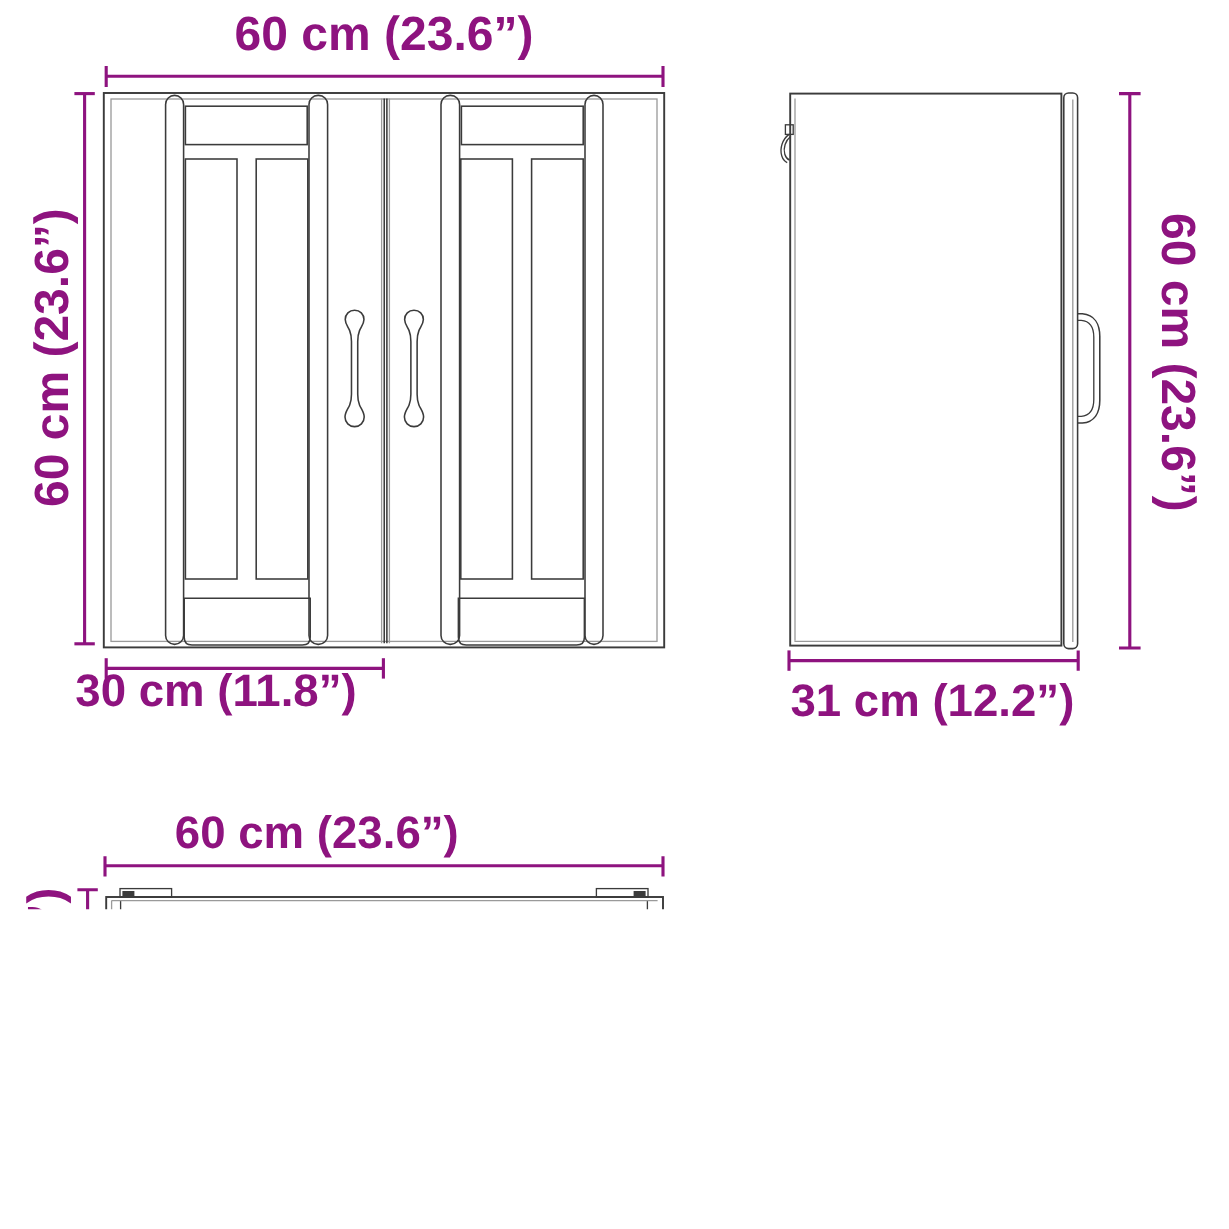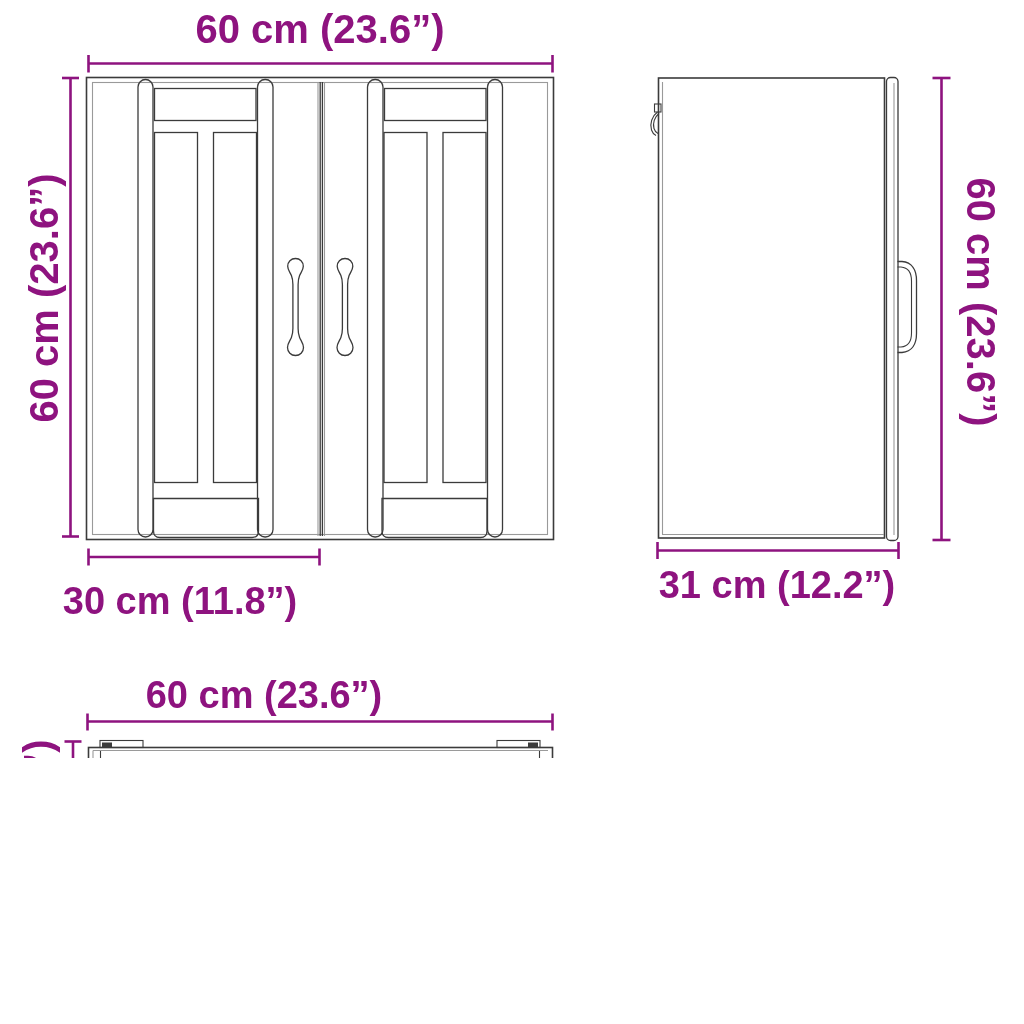--- a/index.html
+++ b/index.html
@@ -157,21 +157,21 @@
         <line x1="64.5" y1="741.5" x2="81.5" y2="741.5"></line>
         <line x1="64.5" y1="986.5" x2="81.5" y2="986.5"></line>
       </g>
     </g>
   </svg>
 
   <div class="dim-label" style="left:170px;top:8px;width:300px;">60 cm (23.6”)</div>
 
   <div class="dim-label rot-ccw" style="left:-106px;top:277px;width:300px;height:42px;">60 cm (23.6”)</div>
 
-  <div class="dim-label sm" style="left:30px;top:580px;width:300px;text-align:center;">30 cm (11.8”)</div>
+  <div class="dim-label sm" style="left:30px;top:555px;width:300px;text-align:center;">30 cm (11.8”)</div>
 
   <div class="dim-label rot-cw" style="left:831px;top:281px;width:300px;height:42px;">60 cm (23.6”)</div>
 
   <div class="dim-label sm" style="left:627px;top:564px;width:300px;">31 cm (12.2”)</div>
 
   <div class="dim-label sm" style="left:114px;top:674px;width:300px;">60 cm (23.6”)</div>
 
   <div class="dim-label rot-ccw" style="left:-112px;top:843px;width:300px;height:42px;">31 cm (12.2”)</div>
 
 </div>

